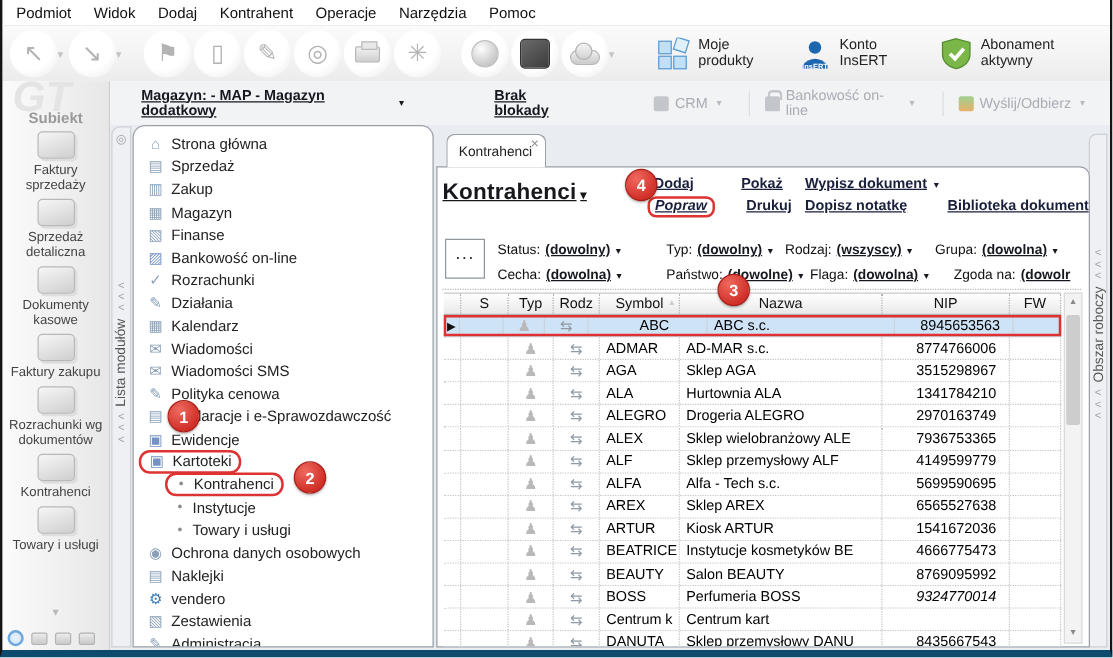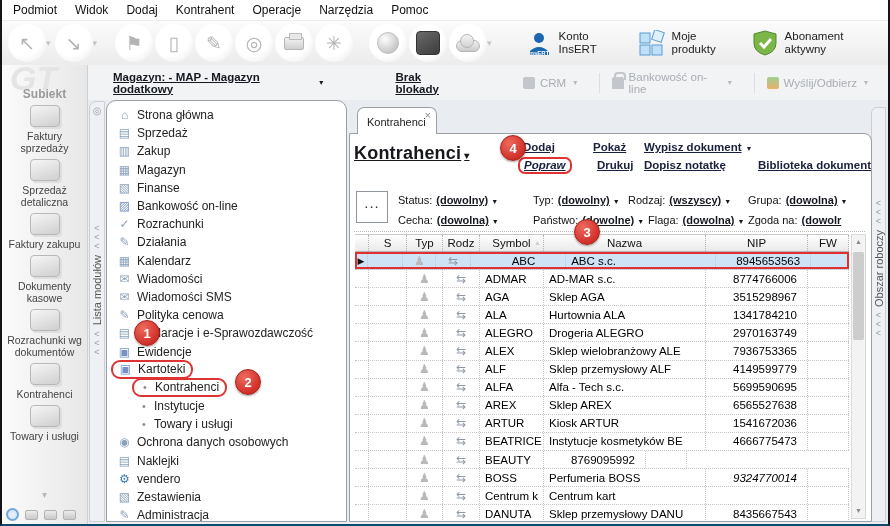--- a/index.html
+++ b/index.html
@@ -1,18 +1,18 @@
 <!DOCTYPE html>
 <html><head>
 <meta charset="utf-8">
 <style>
   * { margin:0; padding:0; box-sizing:border-box; }
   html,body { width:890px; height:526px; background:#fff; font-family:"Liberation Sans",sans-serif; }
   .frame { position:relative; width:890px; height:526px; overflow:hidden; background:#fff;
-           border-left:2px solid #151515; border-right:2px solid #151515; border-bottom:2px solid #0c4a6e; }
+           border-left:2px solid #151515; border-right:2px solid #151515; border-bottom:6px solid #0c4a6e; }
 
   
   .menubar { position:absolute; left:0; top:0; width:100%; height:21px; background:#fff;
              display:flex; align-items:center; padding-left:2px; border-bottom:1px solid #ededed; }
   .mitem { padding:2px 9px; font-size:12px; color:#111; cursor:default; }
 
   
   .toolbar { position:absolute; left:0; top:21px; width:100%; height:44px;
              background:linear-gradient(#fbfbfb,#ececec); display:flex; align-items:center; padding-left:6px; }
   .tbtn { width:38px; height:38px; border-radius:50%; background:radial-gradient(circle at 40% 35%, #ffffff 55%, #e9e9e9);
@@ -190,36 +190,36 @@
       </div>
     <div class="tbtn" data-name="entity-cube-button">
         <span class="ic-cube" data-name="cube-icon"></span>
       </div>
     <div class="tbtn" data-name="cloud-services-button">
         <span class="ic-cloud" data-name="cloud-icon"></span>
       </div>
     <span class="tcaret" data-name="cloud-dropdown-icon">▾</span>
 
     <div class="tb-right">
-      <div class="tb-brand" data-name="konto-insert-button">
-        <svg class="shield" viewBox="0 0 26 26" data-name="insert-account-icon">
-          <circle cx="13" cy="8" r="5" fill="#1c66b0"></circle>
-          <path d="M3 22 q10 -10 20 0 v3 h-20 z" fill="#1c66b0"></path>
-          <text x="13" y="25" font-size="6" text-anchor="middle" fill="#ffffff" font-family="Liberation Sans,sans-serif" font-weight="bold">InsERT</text>
-        </svg>
-        <span class="blab" data-name="konto-insert-label">Konto InsERT</span>
-      </div>
       <div class="tb-brand" data-name="moje-produkty-button">
         <svg class="shield" viewBox="0 0 26 26" data-name="products-tiles-icon">
           <rect x="1" y="3" width="10" height="10" fill="#bfe0f7" stroke="#5a9bd4"></rect>
           <rect x="1" y="15" width="10" height="10" fill="#bfe0f7" stroke="#5a9bd4"></rect>
           <rect x="13" y="15" width="10" height="10" fill="#bfe0f7" stroke="#5a9bd4"></rect>
           <rect x="14" y="1" width="10" height="10" fill="#dff0fb" stroke="#5a9bd4" transform="rotate(18 19 6)"></rect>
         </svg>
         <span class="blab" data-name="moje-produkty-label">Moje produkty</span>
+      </div>
+      <div class="tb-brand" data-name="konto-insert-button">
+        <svg class="shield" viewBox="0 0 26 26" data-name="insert-account-icon">
+          <circle cx="13" cy="8" r="5" fill="#1c66b0"></circle>
+          <path d="M3 22 q10 -10 20 0 v3 h-20 z" fill="#1c66b0"></path>
+          <text x="13" y="25" font-size="6" text-anchor="middle" fill="#ffffff" font-family="Liberation Sans,sans-serif" font-weight="bold">InsERT</text>
+        </svg>
+        <span class="blab" data-name="konto-insert-label">Konto InsERT</span>
       </div>
       <div class="tb-brand" data-name="abonament-status">
         <svg class="shield" viewBox="0 0 26 26" data-name="subscription-shield-icon">
           <path d="M13 1 L24 4 V13 Q24 22 13 25 Q2 22 2 13 V4 Z" fill="#7ab648" stroke="#4e8a2a"></path>
           <path d="M8 13 l4 4 l7 -8" stroke="#ffffff" stroke-width="3" fill="none"></path>
         </svg>
         <span class="blab one" data-name="abonament-label">Abonament aktywny</span>
       </div>
     </div>
   </div>
@@ -257,27 +257,27 @@
     <div class="appname" data-name="app-name">Subiekt</div>
     <div class="mods" data-name="module-buttons">
         <div class="mod" data-name="module-faktury-sprzedaży">
           <div class="mico" data-name="sales-invoices-icon"></div>
           <div class="mlab" data-name="module-label">Faktury sprzedaży</div>
         </div>
         <div class="mod" data-name="module-sprzedaż-detaliczna">
           <div class="mico" data-name="retail-sales-icon"></div>
           <div class="mlab" data-name="module-label">Sprzedaż detaliczna</div>
         </div>
+        <div class="mod" data-name="module-dokumenty-kasowe">
+          <div class="mico" data-name="cash-documents-icon"></div>
+          <div class="mlab" data-name="module-label">Dokumenty kasowe</div>
+        </div>
         <div class="mod" data-name="module-faktury-zakupu">
           <div class="mico" data-name="purchase-invoices-icon"></div>
           <div class="mlab" data-name="module-label">Faktury zakupu</div>
-        </div>
-        <div class="mod" data-name="module-dokumenty-kasowe">
-          <div class="mico" data-name="cash-documents-icon"></div>
-          <div class="mlab" data-name="module-label">Dokumenty kasowe</div>
         </div>
         <div class="mod" data-name="module-rozrachunki-wg-dokumentów">
           <div class="mico" data-name="settlements-by-documents-icon"></div>
           <div class="mlab" data-name="module-label">Rozrachunki wg dokumentów</div>
         </div>
         <div class="mod" data-name="module-kontrahenci">
           <div class="mico" data-name="contractors-icon"></div>
           <div class="mlab" data-name="module-label">Kontrahenci</div>
         </div>
         <div class="mod" data-name="module-towary-i-usługi">
@@ -475,21 +475,21 @@
       </div>
     <div class="morebtn" data-name="more-filters-button">...</div>
     <div data-name="filter-bar">
         <div class="filt" data-name="filter-status-" style="left: 48px; top: 60px;"><span data-name="filter-label">Status:</span><span class="fval" data-name="filter-value">(dowolny)</span><span class="fcaret" data-name="filter-dropdown-icon" style="font-size: 7px;">▼</span></div>
         <div class="filt" data-name="filter-typ-" style="left: 183px; top: 60px;"><span data-name="filter-label">Typ:</span><span class="fval" data-name="filter-value">(dowolny)</span><span class="fcaret" data-name="filter-dropdown-icon" style="font-size: 7px;">▼</span></div>
         <div class="filt" data-name="filter-rodzaj-" style="left: 278px; top: 60px;"><span data-name="filter-label">Rodzaj:</span><span class="fval" data-name="filter-value">(wszyscy)</span><span class="fcaret" data-name="filter-dropdown-icon" style="font-size: 7px;">▼</span></div>
         <div class="filt" data-name="filter-grupa-" style="left: 398px; top: 60px;"><span data-name="filter-label">Grupa:</span><span class="fval" data-name="filter-value">(dowolna)</span><span class="fcaret" data-name="filter-dropdown-icon" style="font-size: 7px;">▼</span></div>
         <div class="filt" data-name="filter-cecha-" style="left: 48px; top: 80px;"><span data-name="filter-label">Cecha:</span><span class="fval" data-name="filter-value">(dowolna)</span><span class="fcaret" data-name="filter-dropdown-icon" style="font-size: 7px;">▼</span></div>
         <div class="filt" data-name="filter-państwo-" style="left: 183px; top: 80px;"><span data-name="filter-label">Państwo:</span><span class="fval" data-name="filter-value">(dowolne)</span><span class="fcaret" data-name="filter-dropdown-icon" style="font-size: 7px;">▼</span></div>
         <div class="filt" data-name="filter-flaga-" style="left: 298px; top: 80px;"><span data-name="filter-label">Flaga:</span><span class="fval" data-name="filter-value">(dowolna)</span><span class="fcaret" data-name="filter-dropdown-icon" style="font-size: 7px;">▼</span></div>
-        <div class="filt" data-name="filter-zgoda-na-" style="left: 398px; top: 80px;"><span data-name="filter-label">Zgoda na:</span><span class="fval" data-name="filter-value">(dowolr</span></div>
+        <div class="filt" data-name="filter-zgoda-na-" style="left: 413px; top: 80px;"><span data-name="filter-label">Zgoda na:</span><span class="fval" data-name="filter-value">(dowolr</span></div>
       </div>
     <div class="fsep" data-name="filter-separator"></div>
     <div class="grid" data-name="contractors-grid">
       <div class="ghead" data-name="grid-header">
           <div class="hcell" data-name="column-header-indicator" style="width: 14px;"></div>
           <div class="hcell" data-name="column-header-s" style="width: 38px;">S</div>
           <div class="hcell" data-name="column-header-typ" style="width: 36px;">Typ</div>
           <div class="hcell" data-name="column-header-rodz" style="width: 37px;">Rodz</div>
           <div class="hcell" data-name="column-header-symbol" style="width: 64px;">Symbol<span class="hsort" data-name="sort-asc-icon">▲</span></div>
           <div class="hcell" data-name="column-header-nazwa" style="width: 162px;">Nazwa</div>
@@ -606,20 +606,21 @@
             <div class="tcell lt" data-name="cell-nazwa" style="width: 162px;">Instytucje kosmetyków BE</div>
             <div class="tcell rt" data-name="cell-nip" style="width: 102px;">4666775473</div>
             <div class="tcell ctr" data-name="cell-fw" style="width: 41px;"></div>
           </div>
           <div class="trow" data-name="table-row">
             <div class="tcell ctr glyph-ptr" data-name="row-pointer-icon" style="width: 14px;"></div>
             <div class="tcell ctr" data-name="cell-s" style="width: 38px;"></div>
             <div class="tcell ctr glyph-typ" data-name="contractor-type-icon" style="width: 36px;">♟</div>
             <div class="tcell ctr glyph-rodz" data-name="bidirectional-icon" style="width: 37px;">⇆</div>
             <div class="tcell lt" data-name="cell-symbol" style="width: 64px;">BEAUTY</div>
+            <div class="tcell lt" data-name="cell-nazwa" style="width: 162px;">Salon BEAUTY</div>
             <div class="tcell rt" data-name="cell-nip" style="width: 102px;">8769095992</div>
             <div class="tcell ctr" data-name="cell-fw" style="width: 41px;"></div>
           </div>
           <div class="trow" data-name="table-row">
             <div class="tcell ctr glyph-ptr" data-name="row-pointer-icon" style="width: 14px;"></div>
             <div class="tcell ctr" data-name="cell-s" style="width: 38px;"></div>
             <div class="tcell ctr glyph-typ" data-name="contractor-type-icon" style="width: 36px;">♟</div>
             <div class="tcell ctr glyph-rodz" data-name="bidirectional-icon" style="width: 37px;">⇆</div>
             <div class="tcell lt" data-name="cell-symbol" style="width: 64px;">BOSS</div>
             <div class="tcell lt" data-name="cell-nazwa" style="width: 162px;">Perfumeria BOSS</div>

